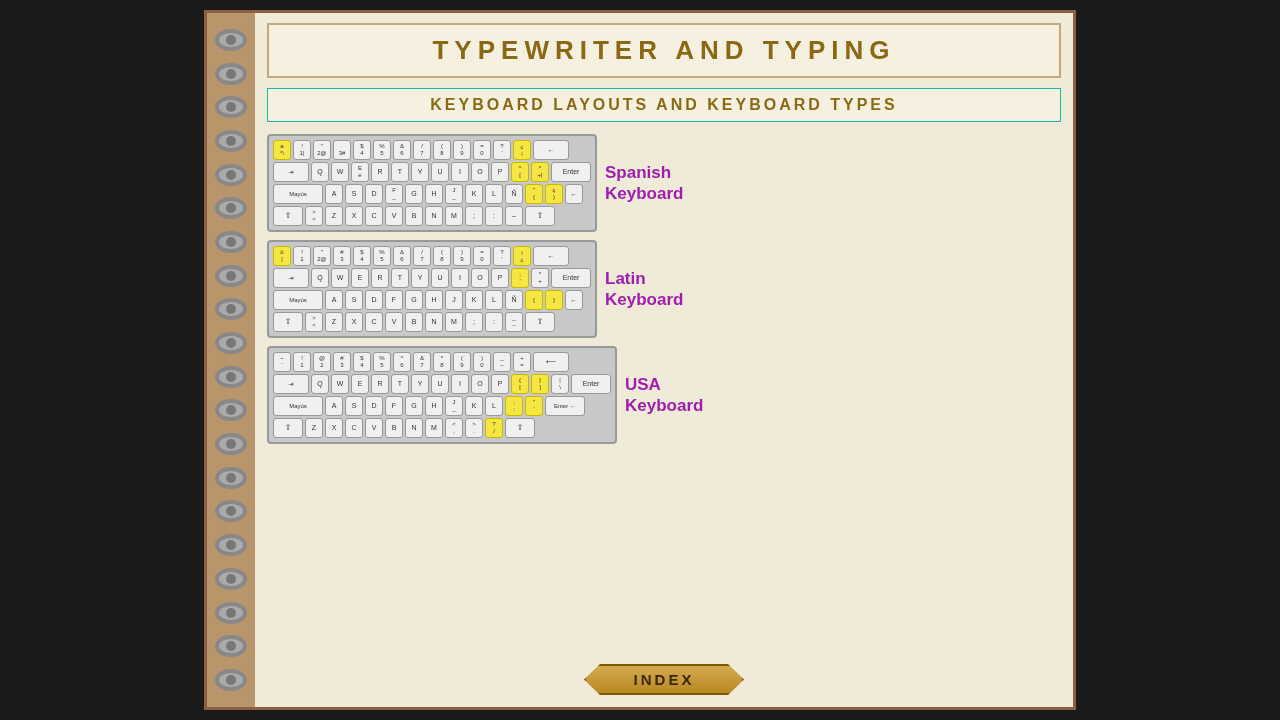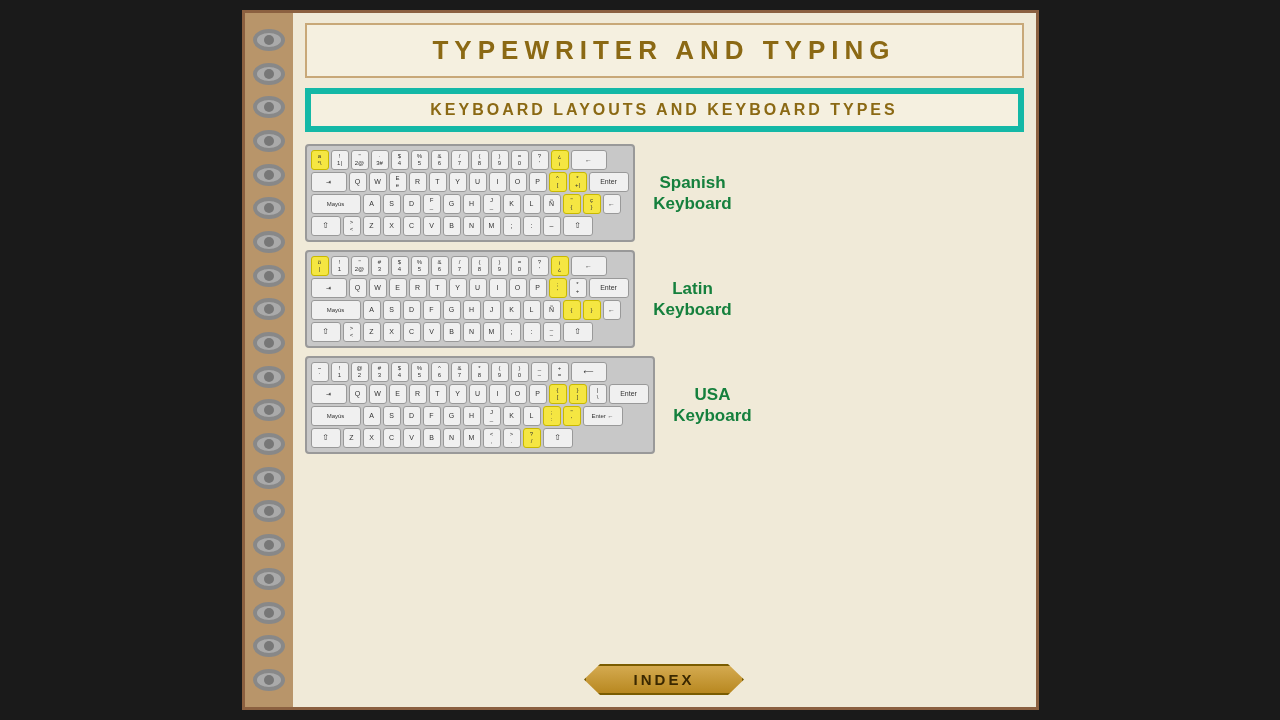--- a/index.html
+++ b/index.html
@@ -8,21 +8,21 @@
       height: 720px;
       background: #1a1a1a;
       display: flex;
       align-items: center;
       justify-content: center;
       font-family: Arial, sans-serif;
       overflow: hidden;
     }
 
     .page-container {
-      width: 797px;
+      width: 872px;
       height: 700px;
       background: #c8a87a;
       border: 3px solid #8B6040;
       position: relative;
       display: flex;
     }
 
     
     .spiral {
       width: 48px;
@@ -76,21 +76,21 @@
     .title-box h1 {
       font-size: 26px;
       font-weight: bold;
       color: #8B6914;
       letter-spacing: 6px;
       font-family: Arial, sans-serif;
     }
 
     .subtitle-box {
       background: #f5f0e0;
-      border: 6px solid #14b8a6;
+      border: 1px solid #14b8a6;
       padding: 7px 32px;
       text-align: center;
       margin-bottom: 6px;
     }
 
     .subtitle-box h2 {
       font-size: 16px;
       font-weight: bold;
       color: #8B6914;
       letter-spacing: 3px;
@@ -122,25 +122,24 @@
 
     .keyboard-row {
       display: flex;
       align-items: center;
       gap: 8px;
     }
 
     .keyboard-label {
       font-size: 17px;
       font-weight: bold;
-      color: #15803d;
+      color: #a21caf;
       width: 100px;
       flex-shrink: 0;
       line-height: 1.25;
-      text-align: center;
     }
 
     
     .keyboard {
       background: #c8c8c8;
       border: 2px solid #999;
       border-radius: 4px;
       padding: 4px;
       display: flex;
       flex-direction: column;

